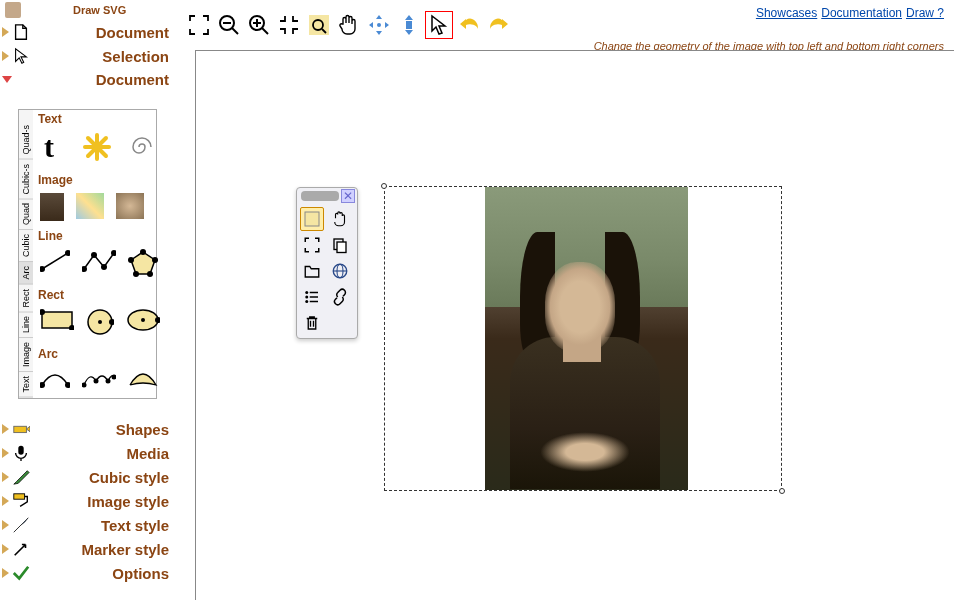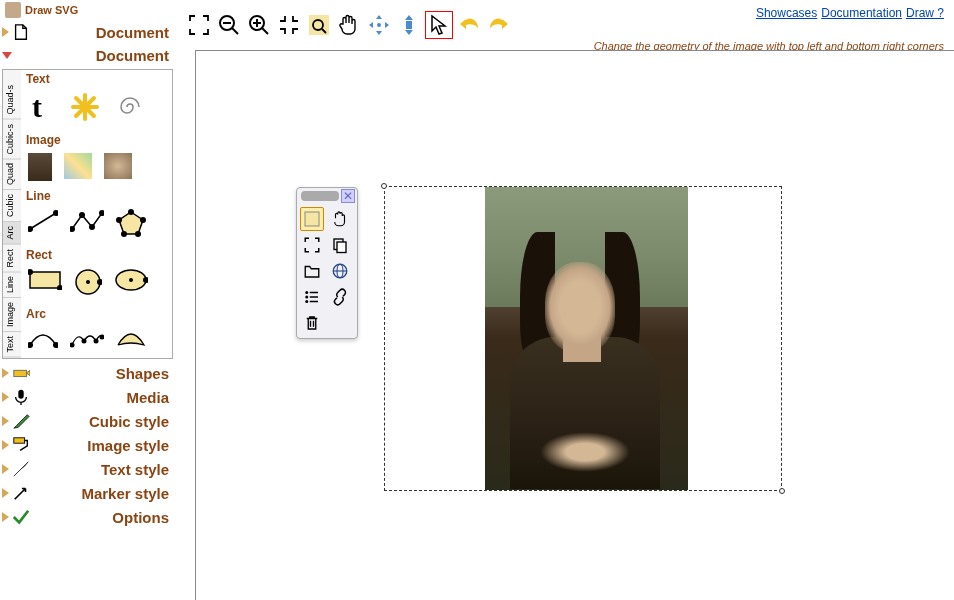--- a/index.html
+++ b/index.html
@@ -3,30 +3,30 @@
 <meta charset="utf-8">
 <style>
 * { margin: 0; padding: 0; box-sizing: border-box; }
 body { font-family: Arial, sans-serif; background: #fff; width: 954px; height: 600px; overflow: hidden; font-size: 13px; }
 .container { display: flex; height: 100%; }
 
 
 .sidebar { width: 175px; background: #fff; }
 .app-header { display: flex; align-items: center; padding: 2px 5px; }
 .app-logo { width: 16px; height: 16px; background: #c4a88a; border-radius: 2px; margin-right: 4px; }
-.app-title { color: #8b4513; font-size: 11px; font-weight: bold; }
+.app-title { color: #8b4513; font-size: 11px; font-weight: bold; margin-left: 48px; }
 
 .menu-row { display: flex; align-items: center; padding: 3px 2px; cursor: pointer; }
 .menu-tri { width: 0; height: 0; border-left: 7px solid #d4a857; border-top: 5px solid transparent; border-bottom: 5px solid transparent; margin-right: 3px; }
 .menu-tri.open { border-left: 5px solid transparent; border-right: 5px solid transparent; border-top: 7px solid #d44; border-bottom: none; }
 .menu-icon { width: 18px; height: 18px; margin-right: 4px; display: flex; align-items: center; justify-content: center; font-size: 16px; }
 .menu-label { margin-left: auto; color: #8b4513; font-weight: bold; font-size: 15px; padding-right: 4px; }
 
 
-.elements-panel { border: 1px solid #aaa; margin: 2px; display: flex; }
+.elements-panel { border: 1px solid #aaa; margin: 18px; display: flex; }
 .vert-tabs { display: flex; flex-direction: column-reverse; width: 18px; background: #f5f5f5; }
 .vert-tab { writing-mode: vertical-rl; transform: rotate(180deg); font-size: 9px; padding: 4px 2px; border-top: 1px solid #ccc; text-align: center; cursor: pointer; }
 .vert-tab.active { background: #e0e0e0; }
 .elem-content { flex: 1; }
 .elem-section { padding: 2px 5px; }
 .elem-title { color: #8b4513; font-weight: bold; font-size: 12px; margin-bottom: 2px; }
 .elem-icons { display: flex; gap: 12px; padding: 4px 2px; }
 .elem-icon { cursor: pointer; }
 
 
@@ -82,20 +82,29 @@
       <span class="menu-tri"></span>
       <span class="menu-icon">
         <svg class="ico-s" viewBox="0 0 20 20">
             <path d="M4 2h8l4 4v12H4z" fill="none" stroke="#000" stroke-width="1.5"></path>
             <path d="M12 2v4h4" fill="none" stroke="#000" stroke-width="1.5"></path>
           </svg>
       </span>
       <span class="menu-label">Document</span>
     </div>
 
+    <div class="menu-row">
+      <span class="menu-tri"></span>
+      <span class="menu-icon">
+        <svg class="ico-s" viewBox="0 0 20 20">
+            <path d="M4 2l0 14 4-4 3 6 2-1-3-6 6 0z" fill="none" stroke="#000" stroke-width="1.2"></path>
+          </svg>
+      </span>
+      <span class="menu-label">Selection</span>
+    </div>
 
     <div class="menu-row">
       <span class="menu-tri open"></span>
       <span class="menu-label">Document</span>
     </div>
 
     <div class="elements-panel">
       <div class="vert-tabs">
         <div class="vert-tab">Text</div>
         <div class="vert-tab">Image</div>

